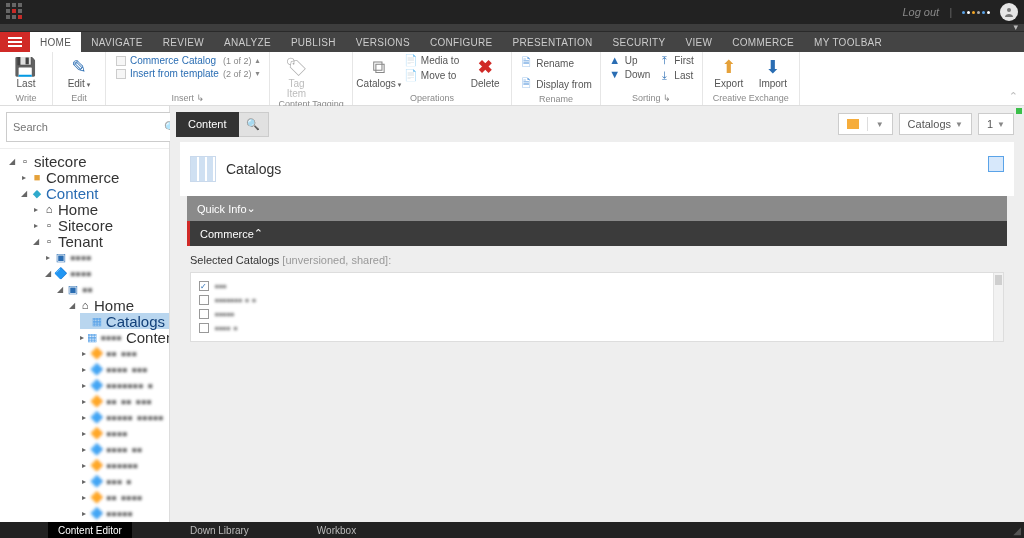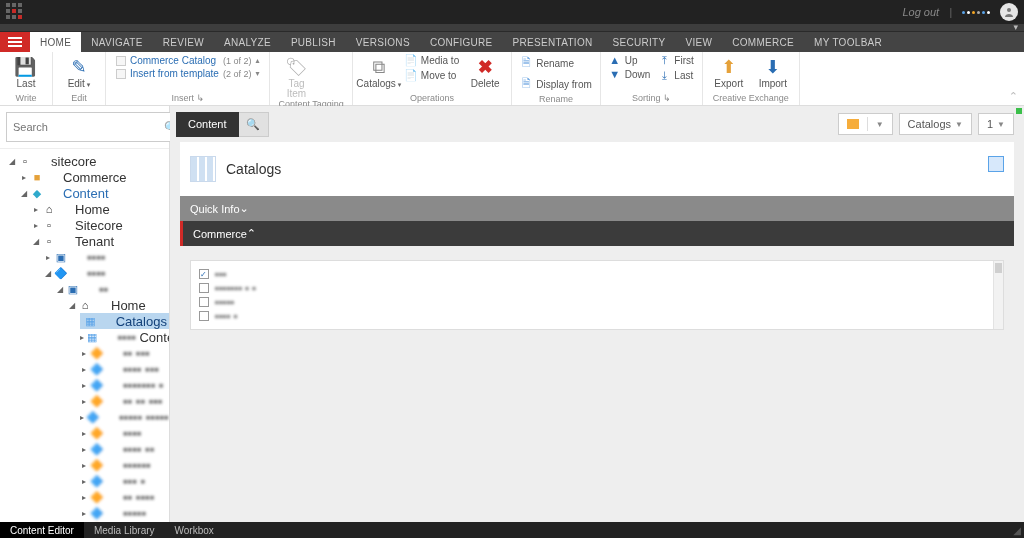--- a/index.html
+++ b/index.html
@@ -49,58 +49,58 @@
   .searchbox input { border:none; outline:none; flex:1; padding:0 6px; font-size:11px; color:#555;}
   .mag { width:20px; display:flex;align-items:center;justify-content:center; color:#888; cursor:pointer;}
   .dd { width:16px; text-align:center; color:#666; cursor:pointer; font-size:9px;}
   .treewrap { flex:1; overflow:auto; padding:4px 0 4px 4px;}
   .tree ul { list-style:none; padding-left:12px; }
   .tree > ul { padding-left:4px; }
   .tree li { white-space:nowrap; }
   .trow { display:flex; align-items:center; gap:3px; height:16px; cursor:pointer; padding-right:4px;}
   .tarrow { width:8px; font-size:8px; color:#666; text-align:center;}
   .tico { width:12px; height:12px; display:flex;align-items:center;justify-content:center; font-size:11px;}
-  .tlabel { font-size:13px; color:#333;margin-left:17px;}
+  .tlabel { font-size:15px; color:#333;}
   .trow.sel { background:#b9d6ef; }
   .trow.sel .tlabel { color:#13417a; }
   .blurred { filter: blur(1.5px); opacity:0.85; }
 
   
   .rightpane { flex:1; background:#eeeeee; display:flex; flex-direction:column; position:relative;}
   .rtoprow { height:36px; display:flex; align-items:center; justify-content:space-between; padding:6px 10px 6px 6px;}
   .rtabs { display:flex; gap:0;}
   .rt-tab { background:#333; color:#fff; padding:6px 12px; font-size:11px; cursor:pointer;}
   .rt-search { background:#e1e1e1; border:1px solid #ccc; border-left:none; padding:5px 8px; cursor:pointer; color:#666;}
   .rctrls { display:flex; gap:6px;}
   .pill { background:#fff; border:1px solid #ccc; height:22px; display:flex; align-items:center; padding:0 8px; font-size:11px; color:#555; cursor:pointer; gap:4px;}
   .pill .sep { width:1px; height:14px; background:#ddd; margin:0 4px;}
   .pill .car { font-size:8px; color:#888;}
   .flagico { width:12px;height:10px; background:linear-gradient(#f6ad3c,#f6ad3c);}
 
   .titlecard { background:#fff; margin:0 10px; padding:14px 10px; display:flex; align-items:center; gap:10px; position:relative;}
   .titlecard .catico { width:26px;height:26px;border:1px solid #c9d9ec;background:repeating-linear-gradient(90deg,#cfe0f2 0 6px,#fff 6px 8px);}
   .titlecard h2 { font-size:14px; font-weight:normal; color:#333;}
   .titlecard .usq { position:absolute; right:10px; top:14px; width:16px;height:16px; border:1px solid #5aa3e8; background:#d7e8fb;}
-  .accordion-hd { margin:0 10px; padding:6px 10px; color:#fff; font-size:11px; display:flex; justify-content:flex-start; align-items:center; cursor:pointer;}
+  .accordion-hd { margin:0 17px; padding:6px 10px; color:#fff; font-size:11px; display:flex; justify-content:flex-start; align-items:center; cursor:pointer;}
   .hd-grey { background:#8a8a8a; }
   .hd-dark { background:#3b3b3b; border-left:3px solid #d02a27; }
   .sectionbody { background:#eee; margin:0 10px; padding:8px 10px 16px 10px;}
   .fldlabel { font-size:11px; color:#333;}
   .fldlabel .mut { color:#999;}
   .listarea { background:#fff; border:1px solid #ddd; margin-top:6px; padding:6px 8px; min-height:50px; position:relative;}
   .lrow { display:flex; align-items:center; gap:6px; height:14px;}
   .cb { width:10px;height:10px;border:1px solid #999;background:#fff; display:inline-block;}
   .cb.checked::after { content:"✓"; font-size:8px; color:#2a6db3; position:relative; top:-3px; left:0px;}
   .vscroll { position:absolute; right:0; top:0; bottom:0; width:10px; background:#f2f2f2; border-left:1px solid #e3e3e3;}
   .vscroll .thumb { position:absolute; left:1px; right:1px; top:2px; height:10px; background:#cfcfcf;}
   .green-dot { position:absolute; right:2px; top:2px; width:6px;height:6px; background:#3bbf4a;}
 
   
   .statusbar { position: absolute; bottom:0; left:0; right:0; height:16px; background:#222; color:#ddd; font-size:10px; display:flex; align-items:stretch;}
-  .stab { padding:0 10px; display:flex; align-items:center; cursor:pointer; color:#bbb;}
+  .stab { padding:0 10px; display:flex; align-items:center; cursor:pointer; color:#bbb;margin-left:48px;}
   .stab.active { background:#000; color:#fff;}
   .rhandle { margin-left:auto; width:14px; display:flex;align-items:center;justify-content:center;color:#555;}
 
   .dots { display:inline-flex; gap:2px; align-items:center;}
   .dots i { width:3px;height:3px;border-radius:50%; display:inline-block;}
 </style>
 </head>
 <body>
 
 <div class="topbar">
@@ -511,20 +511,23 @@
     <div class="accordion-hd hd-grey">
       <span>Quick Info</span>
       <span>⌄</span>
     </div>
     <div class="accordion-hd hd-dark">
       <span>Commerce</span>
       <span>⌃</span>
     </div>
 
     <div class="sectionbody">
+      <div class="fldlabel">
+        <span>Selected Catalogs</span> <span class="mut">[unversioned, shared]:</span>
+      </div>
       <div class="listarea">
         <div class="lrow">
             <span class="cb checked"></span>
             <span class="blurred">▪▪▪</span>
           </div>
         <div class="lrow">
             <span class="cb"></span>
             <span class="blurred">▪▪▪▪▪▪▪ ▪ ▪</span>
           </div>
         <div class="lrow">
@@ -538,16 +541,16 @@
         <div class="vscroll">
             <div class="thumb"></div>
           </div>
       </div>
     </div>
   </div>
 </div>
 
 <div class="statusbar">
   <div class="stab active">Content Editor</div>
-  <div class="stab">Media Library</div>
+  <div class="stab">Down Library</div>
   <div class="stab">Workbox</div>
   <div class="rhandle">◢</div>
 </div>
 
 </body></html>

